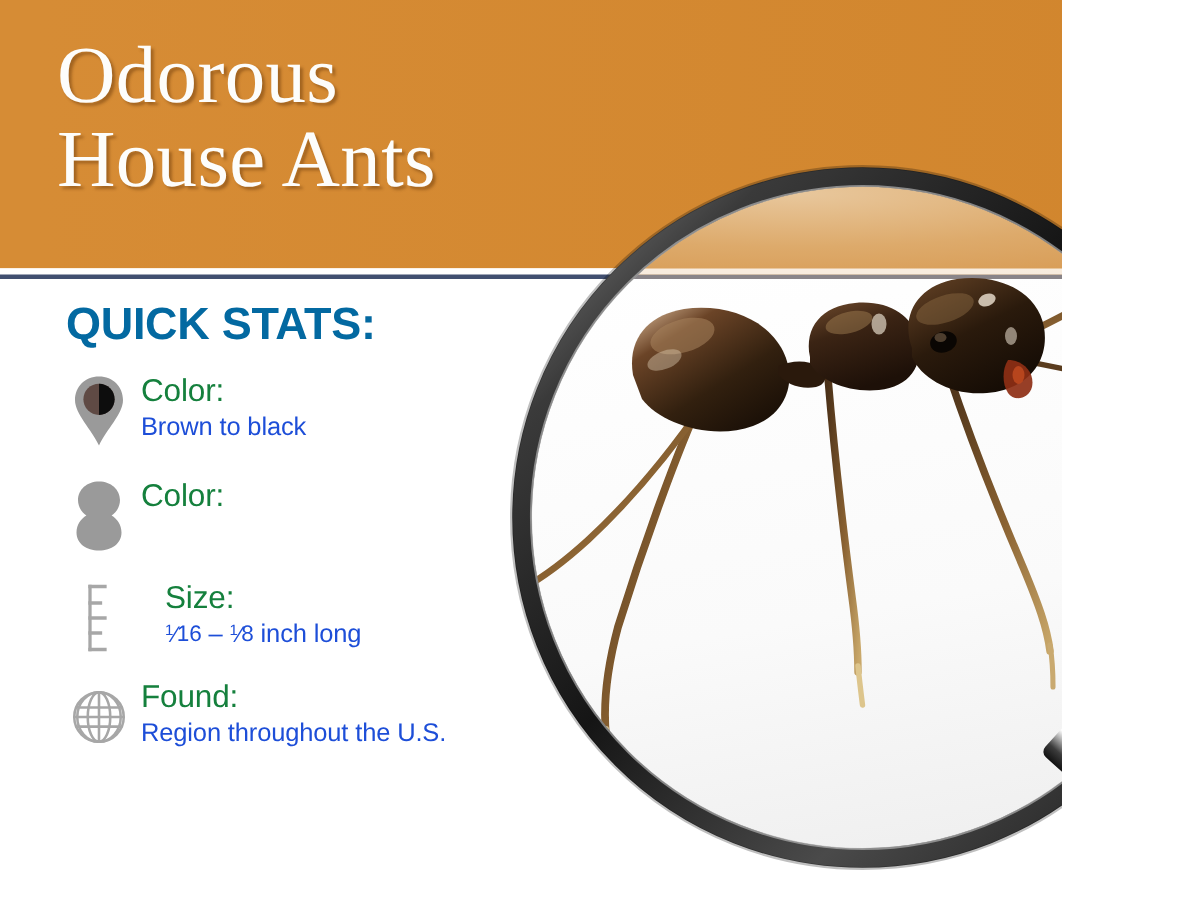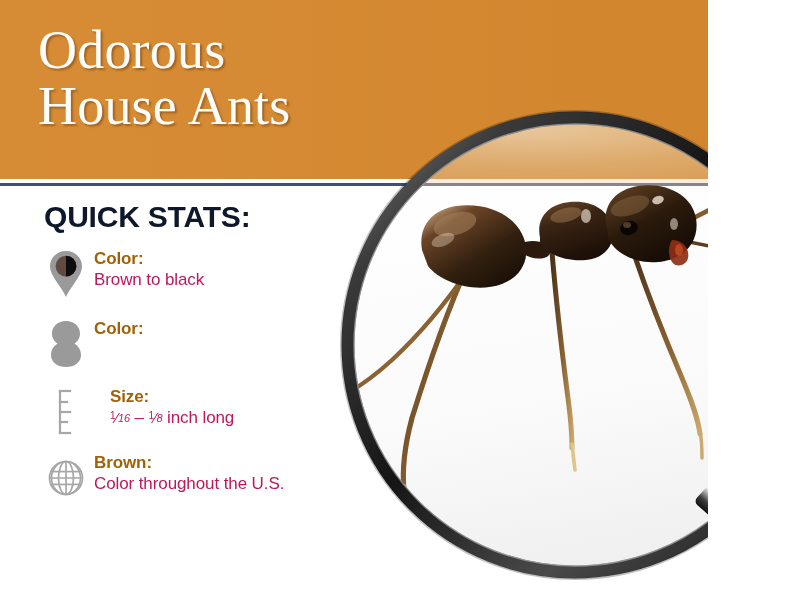--- a/index.html
+++ b/index.html
@@ -73,21 +73,21 @@
   
   .stats-panel {
     position: absolute;
     left: 0; top: 188px;
     width: 350px; height: 412px;
     z-index: 12;
   }
   .stats-heading {
     position: absolute;
     left: 44px; top: 12px;
-    color: #0f172a;
+    color: #0369a1;
     font-size: 30px;
     font-weight: bold;
     letter-spacing: -0.2px;
   }
   .stat-row {
     position: absolute;
     left: 40px;
     width: 310px;
     display: flex;
     align-items: flex-start;
@@ -103,39 +103,39 @@
     height: 56px;
     display: flex;
     align-items: center;
     justify-content: center;
   }
   .stat-text {
     padding-left: 2px;
     padding-top: 3px;
   }
   .stat-label {
-    color: #a16207;
-    font-size: 17px;
-    font-weight: bold;
+    color: #15803d;
+    font-size: 21px;
+    font-weight: normal;
     line-height: 1.18;
     letter-spacing: -0.1px;
   }
   .stat-value {
-    color: #be185d;
+    color: #1d4ed8;
     font-size: 17px;
     line-height: 1.25;
     letter-spacing: -0.1px;
     white-space: nowrap;
   }
   .frac {
     display: inline-block;
     font-size: 15px;
   }
   .frac sup { font-size: 10px; vertical-align: 0.45em; }
-  .frac sub { font-size: 11px; vertical-align: 0.05em; font-style: italic; }
+  .frac sub { font-size: 15px; vertical-align: 0.05em; }
 </style>
 </head>
 <body>
 
 <div id="infographic">
 
   <div class="header-band"></div>
 
   <div style="position:absolute;left:0;top:179px;width:800px;height:421px;background:#ffffff;z-index:2;"></div>
 
@@ -337,19 +337,19 @@
             <ellipse cx="19" cy="19" rx="7.5" ry="16.5"></ellipse>
             <ellipse cx="19" cy="19" rx="14.5" ry="16.5"></ellipse>
             <path d="M3.4 12.6 L34.6 12.6"></path>
             <path d="M2.5 19 L35.5 19"></path>
             <path d="M3.4 25.4 L34.6 25.4"></path>
             <path d="M19 2.5 L19 35.5"></path>
           </g>
         </svg>
       </div>
       <div class="stat-text">
-        <div class="stat-label">Brown:</div>
-        <div class="stat-value">Color throughout the U.S.</div>
+        <div class="stat-label">Found:</div>
+        <div class="stat-value">Region throughout the U.S.</div>
       </div>
     </div>
 
   </div>
 </div>
 
 </body></html>

